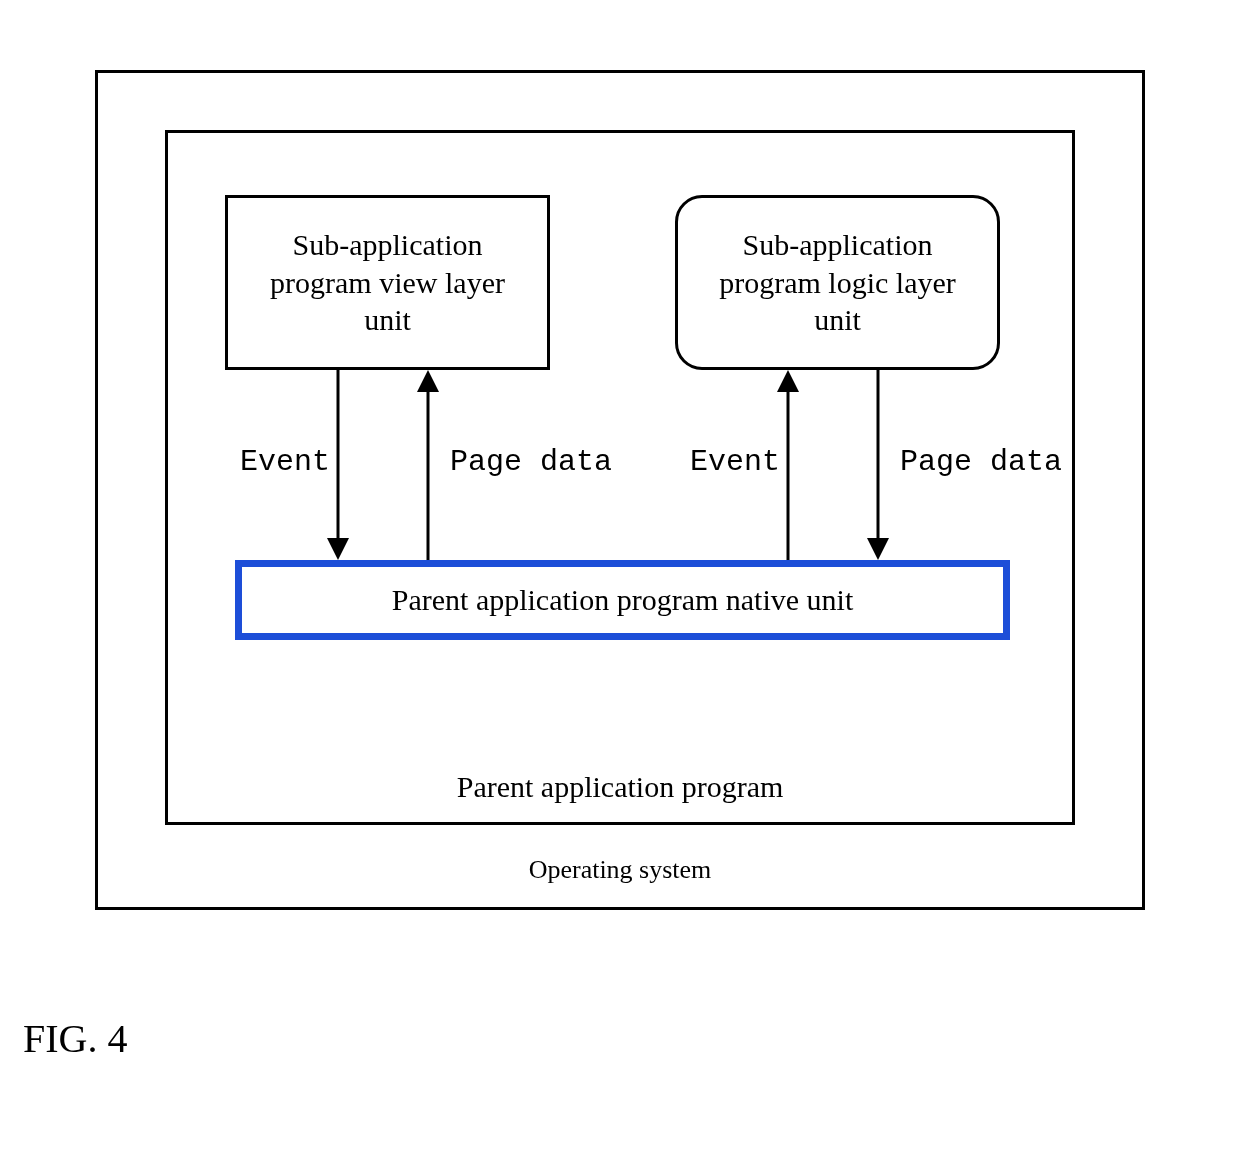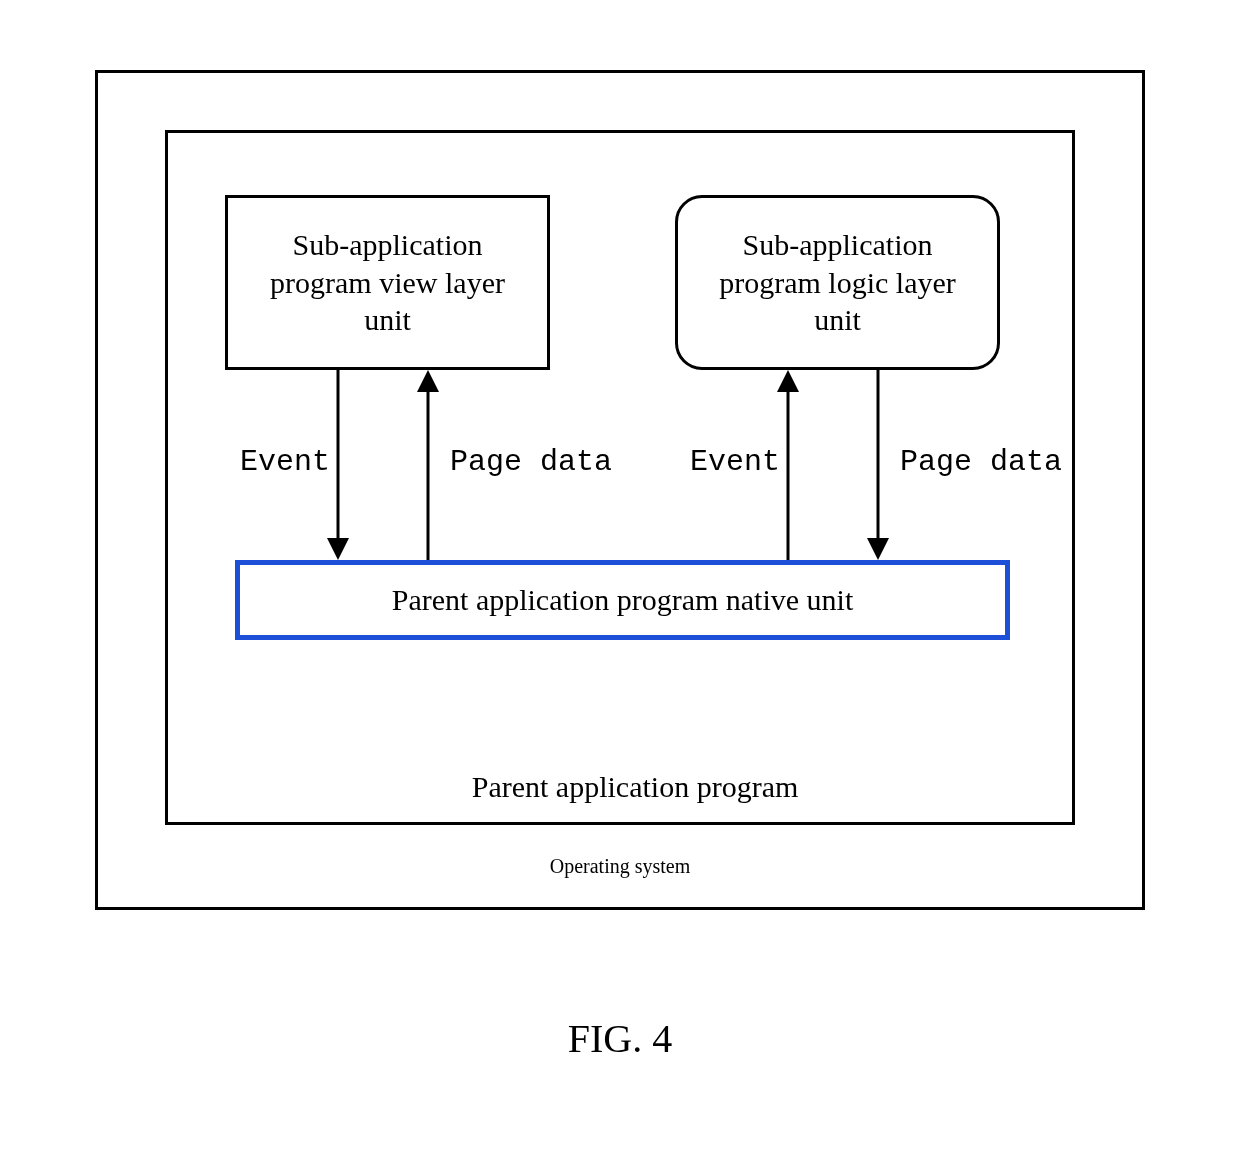--- a/index.html
+++ b/index.html
@@ -40,50 +40,51 @@
     padding: 20px;
   }
   .sub-left { left: 225px; top: 195px; }
   .sub-right { left: 675px; top: 195px; border-radius: 27px; }
   .parent-unit {
     position: absolute;
     left: 235px;
     top: 560px;
     width: 775px;
     height: 80px;
-    border: 5px solid #1d4ed8;
+    border: 7px solid #1d4ed8;
     display: flex;
     align-items: center;
     justify-content: center;
     font-size: 30px;
   }
   .parent-app-label {
     position: absolute;
-    left: 180px;
+    left: 165px;
     top: 770px;
     width: 910px;
     text-align: center;
     font-size: 30px;
   }
   .os-label {
     position: absolute;
     left: 95px;
     top: 855px;
     width: 1050px;
     text-align: center;
-    font-size: 20px;
+    font-size: 26px;
     font-family: Liberation Serif, serif;
   }
   .fig-label {
     position: absolute;
     left: 0;
     top: 1015px;
     width: 1240px;
-    text-align: center;
+    text-align: left;
     font-size: 40px;
+    padding-left: 23px;
   }
   .arrow-label {
     position: absolute;
     font-size: 30px;
     font-family: Liberation Mono, monospace;
   }
   svg.arrow {
     position: absolute;
     overflow: visible;
   }

